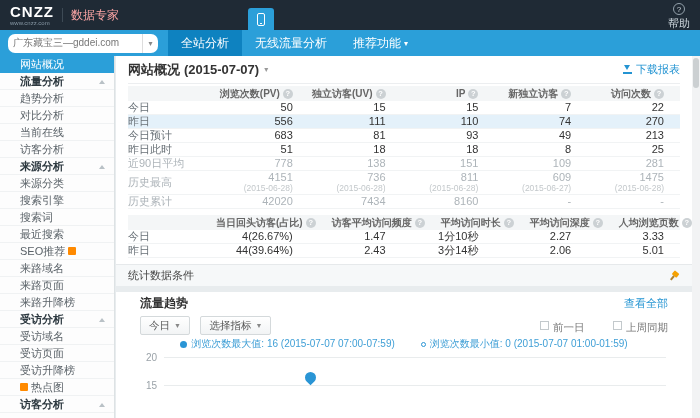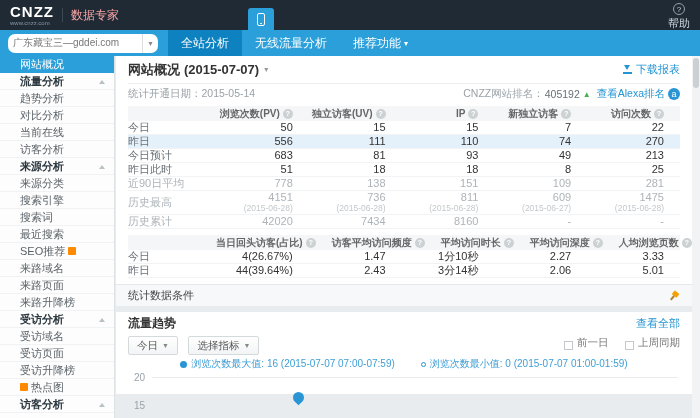--- a/index.html
+++ b/index.html
@@ -77,28 +77,28 @@
 
 
 .cond-bar{height:22px;margin:0 -12px;padding:0 12px;background:#f6f8f9;border-top:1px solid #e6e9eb;display:flex;align-items:center;justify-content:space-between;font-size:11px;color:#444;cursor:pointer;}
 .pin-icon{width:12px;height:12px;position:relative;transform:rotate(40deg);}
 .pin-icon::before{content:"";position:absolute;top:1px;left:3px;width:6px;height:5px;background:#f5a100;border-radius:1px;}
 .pin-icon::after{content:"";position:absolute;top:6px;left:5px;width:2px;height:5px;background:#b08330;}
 
 .gap{height:6px;}
 
 
-.trend-panel{padding:0 12px;position:relative;height:82px;}
+.trend-panel{padding:0 24px;position:relative;height:126px;}
 .trend-title-row{height:22px;display:flex;align-items:center;justify-content:space-between;}
 .trend-title{font-size:12px;font-weight:bold;color:#333;}
 .view-all{color:#2494d2;font-size:11px;cursor:pointer;text-decoration:none;}
 .trend-controls{height:22px;display:flex;align-items:center;justify-content:space-between;}
 .btn-select{height:19px;border:1px solid #d4d9db;background:linear-gradient(#fff,#f2f4f5);border-radius:2px;font-size:10.5px;color:#555;padding:0 8px;margin-right:6px;display:inline-flex;align-items:center;cursor:pointer;font-family:inherit;}
 .btn-select .dd{font-size:7px;color:#888;margin-left:4px;}
-.chk-wrap{display:inline-flex;align-items:flex-end;font-size:10.5px;color:#777;margin-left:12px;cursor:pointer;}
+.chk-wrap{display:inline-flex;align-items:flex-start;font-size:10.5px;color:#777;margin-left:24px;cursor:pointer;}
 .chk{width:9px;height:9px;border:1px solid #c3c9cc;background:#fff;margin-right:4px;display:inline-block;}
 .trend-legend{height:16px;display:flex;align-items:center;justify-content:center;gap:26px;font-size:10px;color:#3f9fd6;}
 .legend-item{display:inline-flex;align-items:center;}
 .dot{display:inline-block;margin-right:4px;border-radius:50%;}
 .dot.solid{width:7px;height:7px;background:#2a95d5;}
 .dot.hollow{width:5px;height:5px;border:1px solid #2a95d5;background:#fff;}
 .chart{position:relative;height:46px;}
 .ytick{position:absolute;left:6px;font-size:10px;color:#9aa2a8;}
 .ytick.t20{top:0;}
 .ytick.t15{top:28px;}
@@ -226,30 +226,20 @@
           <span class="page-title">网站概况</span>
           <span class="page-date">(2015-07-07)</span>
           <span class="title-caret">▾</span>
         </div>
         <a class="download">
           <span class="dl-icon"></span>
           <span>下载报表</span>
         </a>
       </div>
 
-      <div class="info-row">
-        <span class="open-date">统计开通日期：2015-05-14</span>
-        <span class="info-right">
-          <span>CNZZ网站排名：</span>
-          <span class="rank-value">405192</span>
-          <span class="rank-up">▲</span>
-          <a class="alexa-link">查看Alexa排名</a>
-          <span class="alexa-icon">a</span>
-        </span>
-      </div>
 
       <div class="tbl" id="overview-table">
           <div class="tbl-header">
             <div class="cell-label"></div>
             <div class="cell hcell">
               <span>浏览次数(PV)</span>
               <span class="qmark">?</span>
             </div>
             <div class="cell hcell">
               <span>独立访客(UV)</span>

